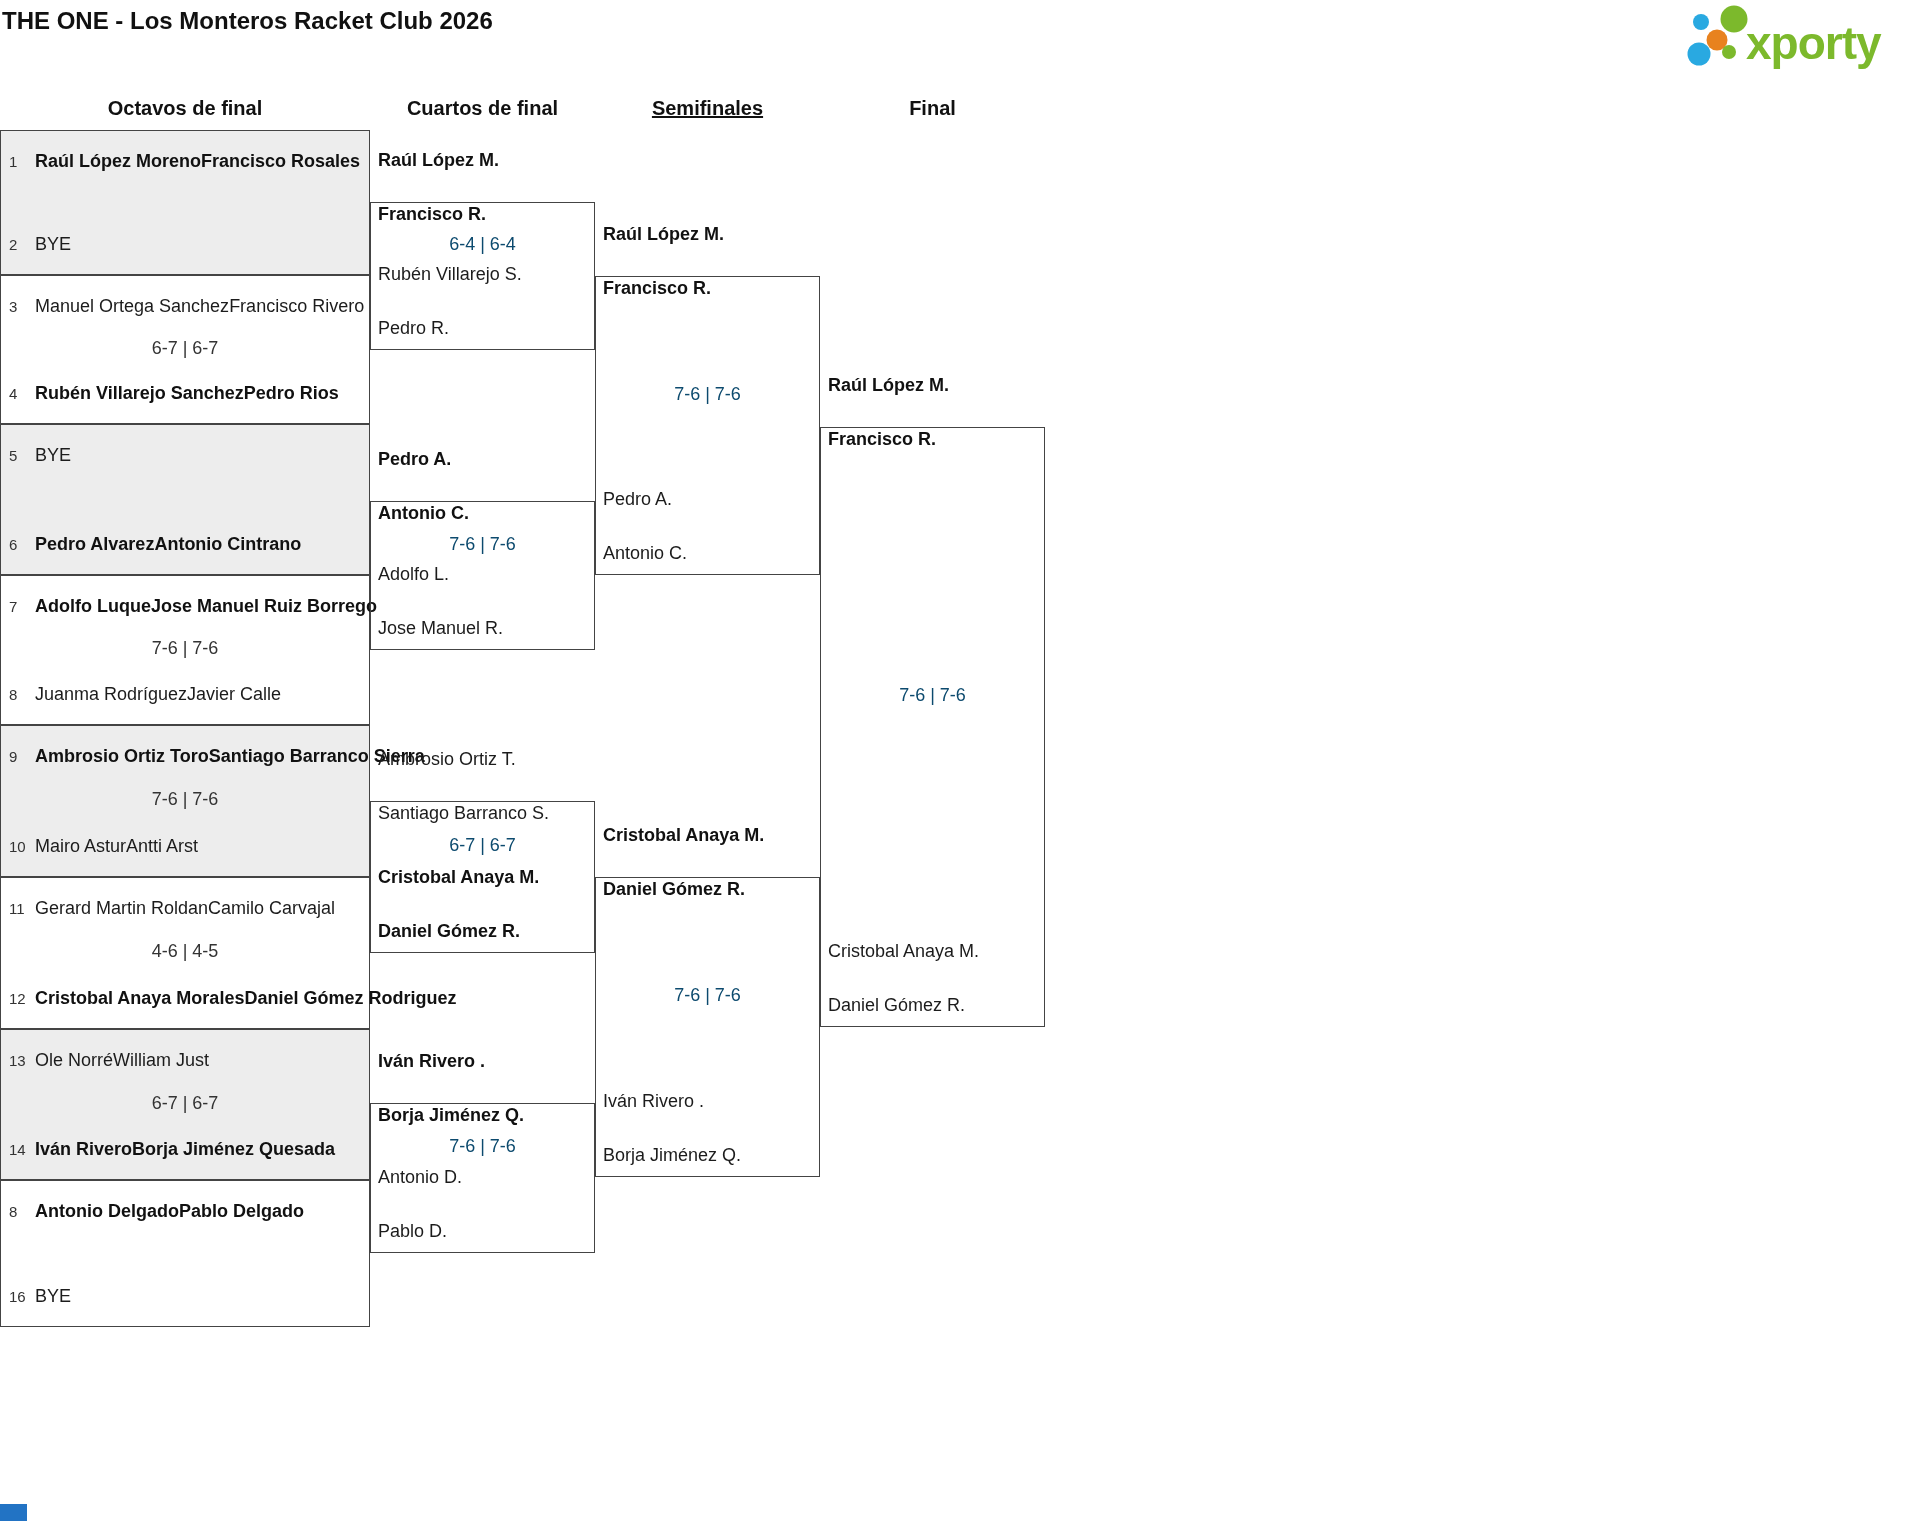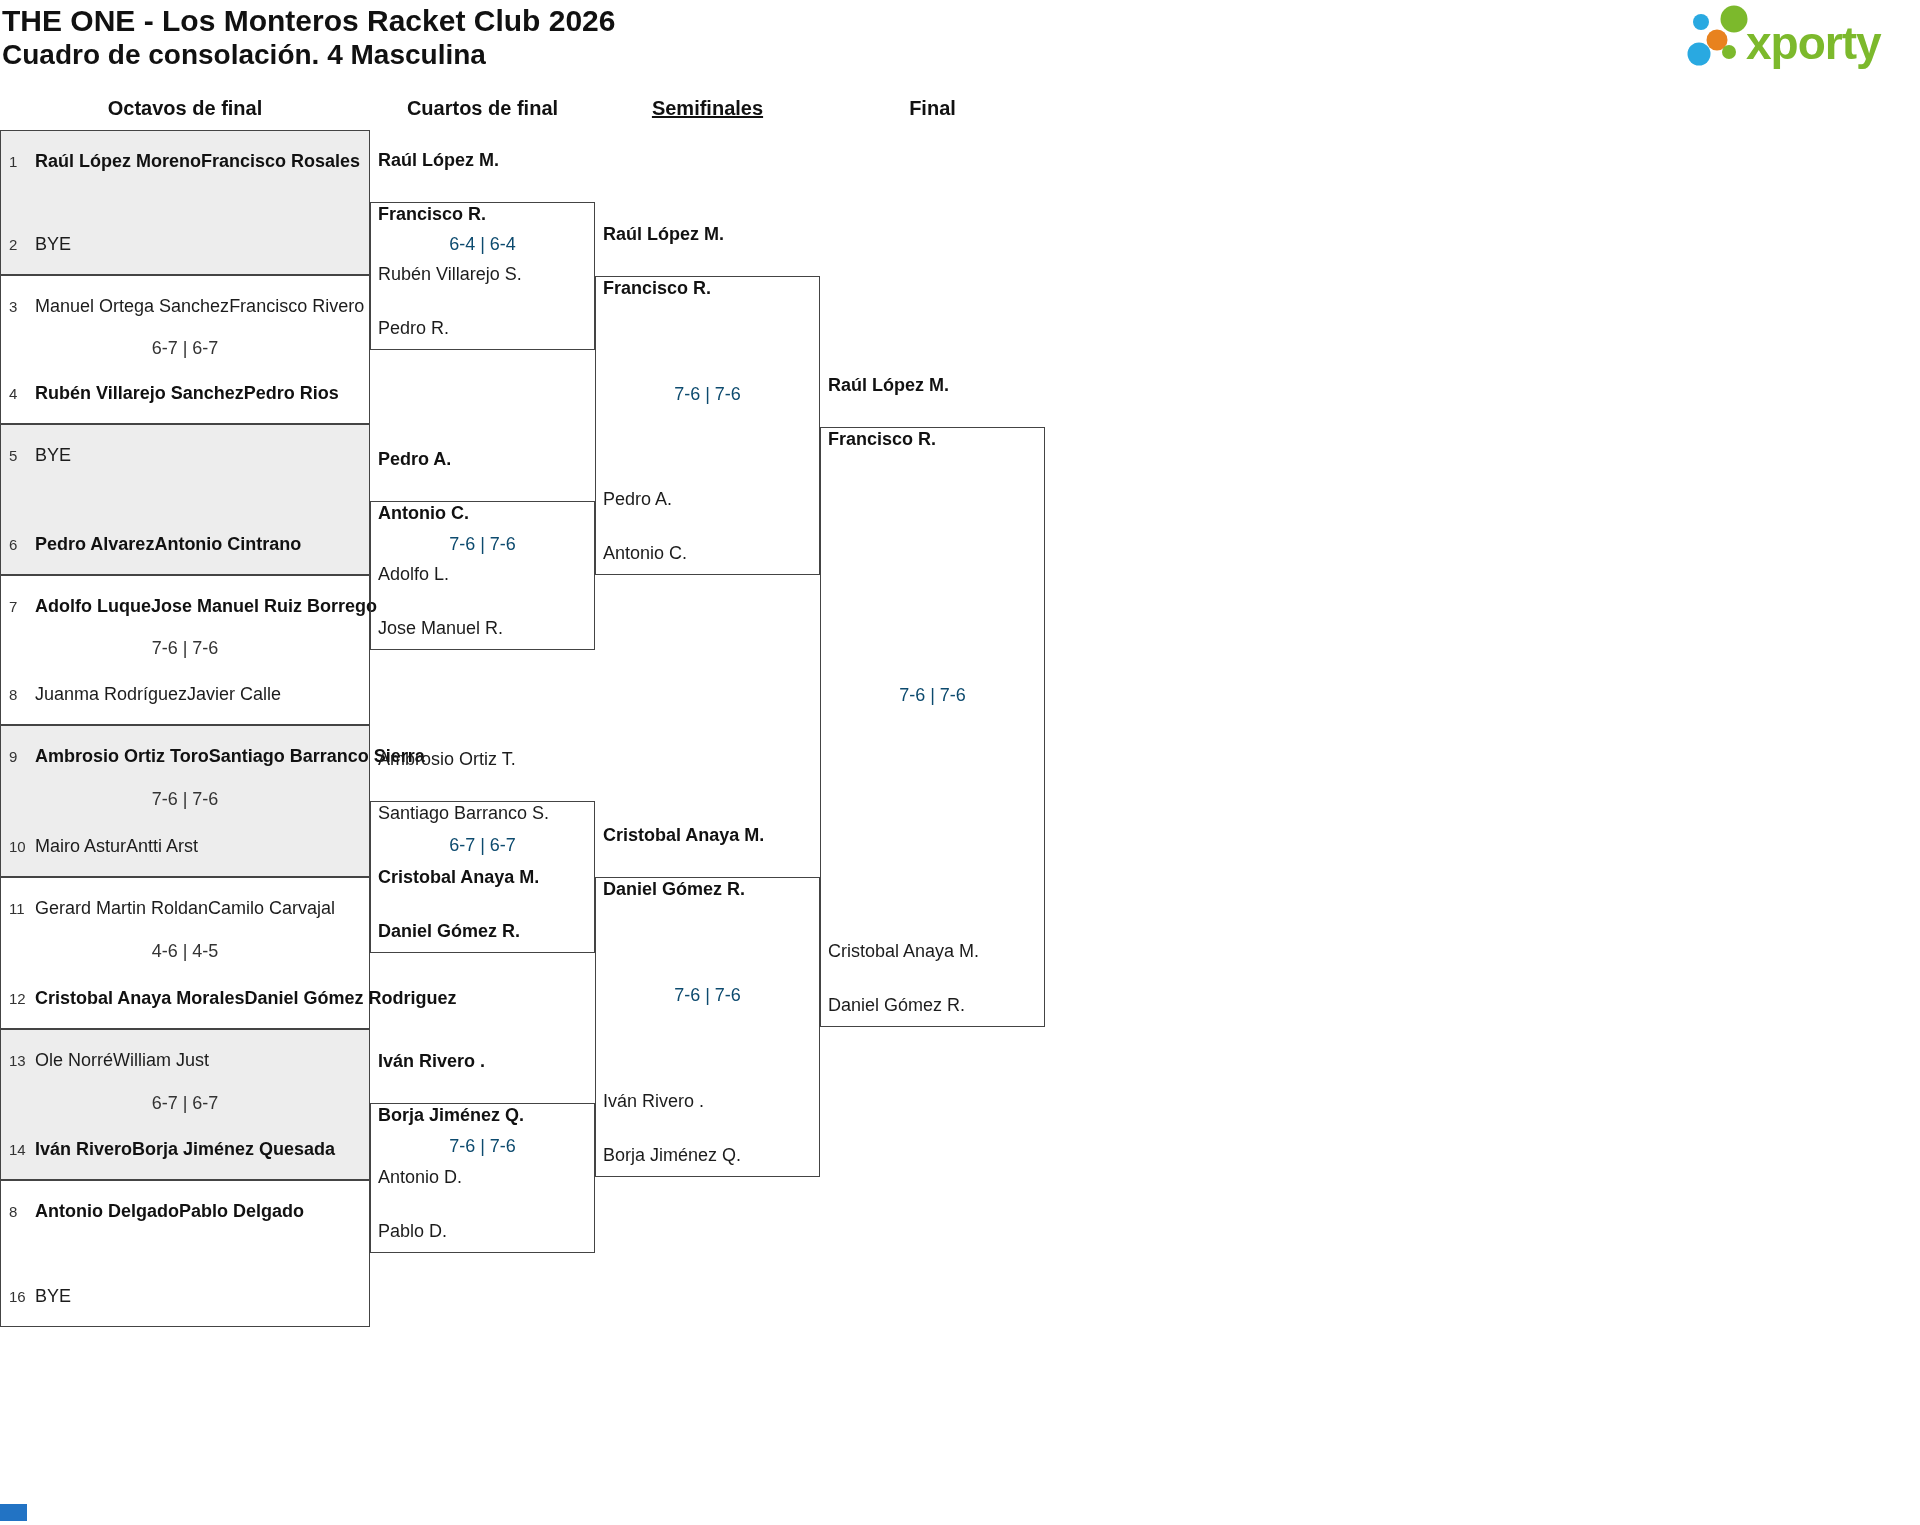--- a/index.html
+++ b/index.html
@@ -1,18 +1,18 @@
 <!DOCTYPE html>
 <html><head>
 <meta charset="utf-8">
 <style>
   html,body{margin:0;padding:0;background:#fff;}
   .page{position:relative;width:1920px;height:1525px;background:#ffffff;
         font-family:"Liberation Sans",sans-serif;color:#1c1c1c;overflow:hidden;}
-  .title{position:absolute;left:2px;top:4px;font-size:30px;font-weight:700;line-height:34px;color:#111;}
+  .title{position:absolute;left:2px;top:4px;font-size:24px;font-weight:700;line-height:34px;color:#111;}
   .subtitle{position:absolute;left:2px;top:38px;font-size:28px;font-weight:700;line-height:34px;color:#111;}
   .rh{position:absolute;top:97px;font-size:20px;font-weight:600;text-align:center;color:#111;}
   .rh1{left:0;width:370px;} .rh2{left:370px;width:225px;} .rh3{left:595px;width:225px;text-decoration:underline;} .rh4{left:820px;width:225px;}
   .obox{position:absolute;left:0;width:370px;border:1px solid #444;box-sizing:border-box;background:#fff;}
   .obox.gray{background:#ededed;}
   .teamrow{position:absolute;left:8px;display:flex;align-items:center;height:46px;}
   .t1{top:7px;} .t2{bottom:7px;}
   .seed{width:26px;font-size:15px;color:#333;flex:none;}
   .names{display:flex;flex-direction:row;align-items:flex-end;}
   .nl{font-size:18px;line-height:22px;white-space:nowrap;}
@@ -24,21 +24,20 @@
   .mscore{position:absolute;left:0;top:calc(50% - 42px);width:100%;text-align:center;font-size:18px;color:#0c4a6e;}
   .logo{position:absolute;left:1680px;top:4px;}
   .bluebar{position:absolute;left:0;top:1504px;width:27px;height:17px;background:#2273c4;}
 </style>
 </head>
 <body>
 
 <div class="page">
 
   <div class="title">THE ONE - Los Monteros Racket Club 2026</div>
-  <div class="subtitle">Cuadro de consolación. 4 Masculina</div>
 
   <svg class="logo" width="235" height="68" viewBox="0 0 235 68">
     <g>
       <circle cx="21" cy="18" r="8" fill="#29a9e1"></circle>
       <circle cx="54" cy="15" r="13.5" fill="#7cb92c"></circle>
       <circle cx="37" cy="36" r="10.5" fill="#e8821e"></circle>
       <circle cx="19" cy="50" r="11.5" fill="#29a9e1"></circle>
       <circle cx="49" cy="48" r="7" fill="#7cb92c"></circle>
     </g>
     <text x="66" y="55" font-size="46" font-weight="700" letter-spacing="-1" fill="#7cb92c">xporty</text>

